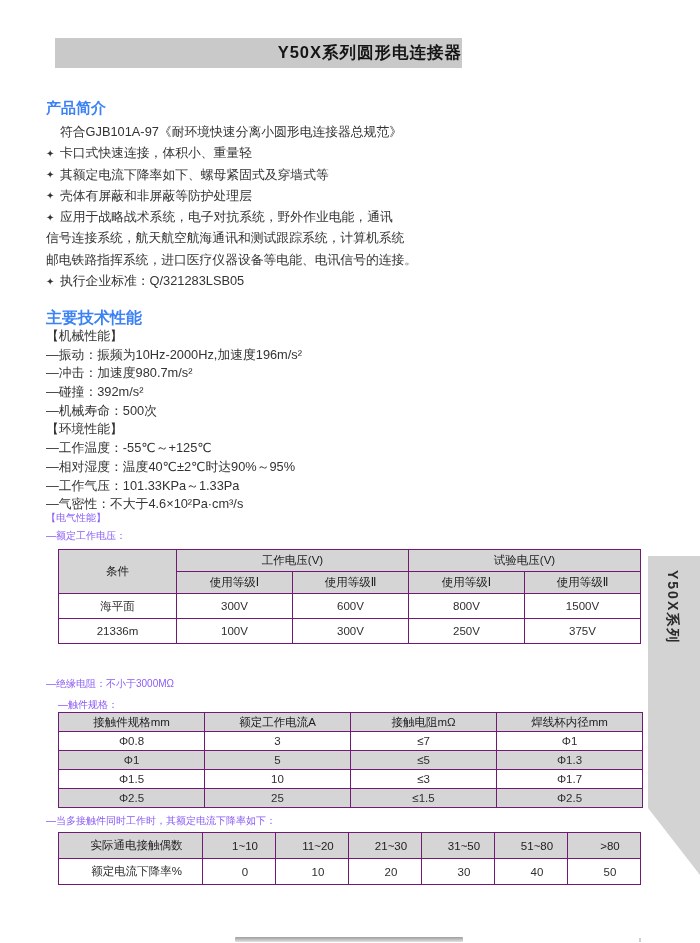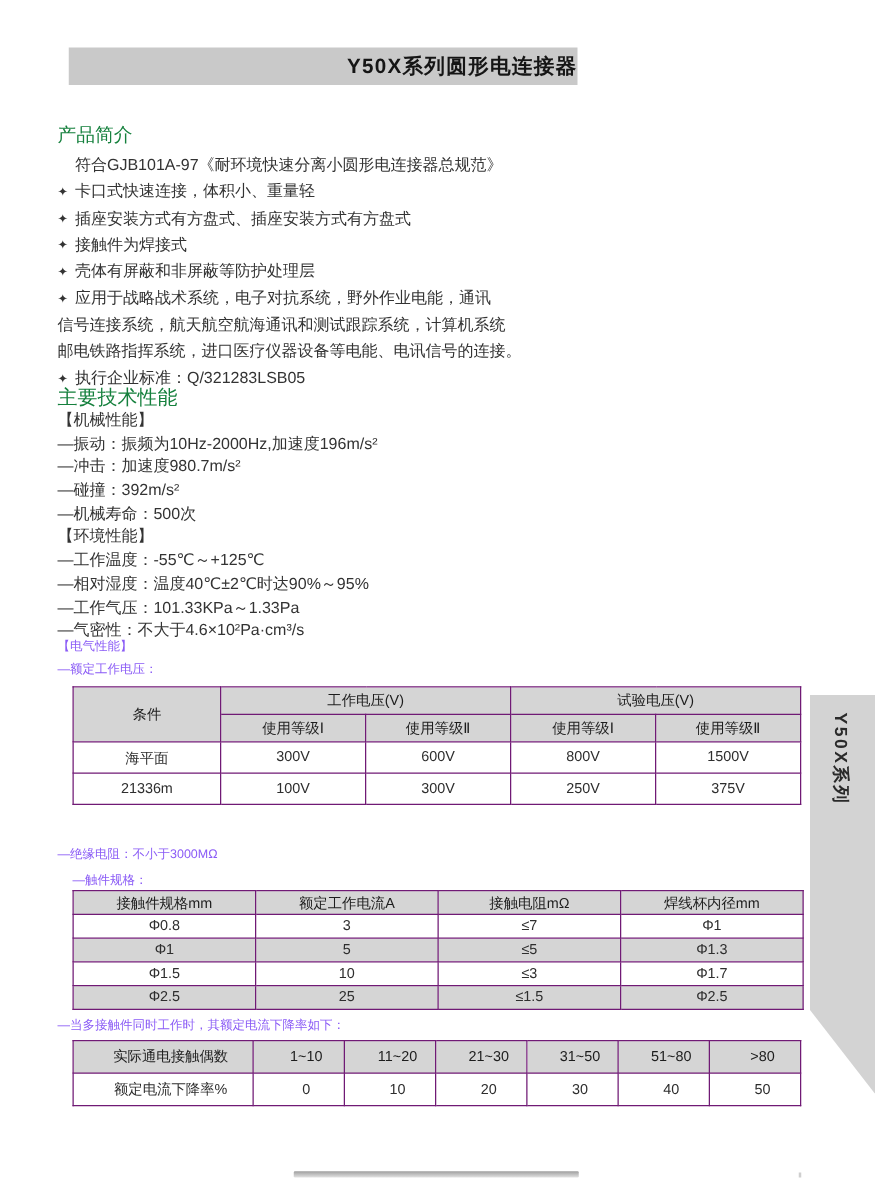--- a/index.html
+++ b/index.html
@@ -15,21 +15,21 @@
   .title-bar span{font-size:16.5px;font-weight:bold;color:#151515;letter-spacing:1px;text-indent:40px;}
   .side-tab{
     position:absolute;left:648px;top:556px;width:52px;height:319px;
     background:var(--tab-gray,#d3d3d3);
     clip-path:polygon(0 0,100% 0,100% 100%,0 79%);
   }
   .side-tab-text{
     position:absolute;left:33px;top:14px;transform:rotate(90deg);transform-origin:top left;
     white-space:nowrap;font-size:14px;font-weight:bold;letter-spacing:2px;color:#2a2a2a;
   }
-  .h-big{position:absolute;left:46px;margin:0;font-size:15px;font-weight:normal;color:#15803d;}
+  .h-big{position:absolute;left:46px;margin:0;font-size:15px;font-weight:bold;color:#3b82f6;}
   .lines{position:absolute;left:46px;font-size:12.8px;color:#333;}
   .lines .ln{height:21.3px;line-height:21.3px;white-space:nowrap;}
   .tech .ln{height:18.7px;line-height:18.7px;}
   .bullet{display:inline-block;width:14px;font-size:10px;color:#333;vertical-align:0.5px;}
   .oneline{position:absolute;left:46px;font-size:10px;line-height:14px;white-space:nowrap;color:#8b5cf6;}
   table.tbl{
     position:absolute;border-collapse:collapse;table-layout:fixed;
     font-size:11.5px;color:#2e2e2e;
   }
   table.tbl td{
@@ -61,22 +61,21 @@
 
   <div class="side-tab">
     <span class="side-tab-text">Y50X系列</span>
   </div>
 
   <h2 class="h-big" style="top:99px;">产品简介</h2>
 
   <div class="lines" style="top:121px;">
     <div class="ln"><span class="bullet"></span><span>符合GJB101A-97《耐环境快速分离小圆形电连接器总规范》</span></div>
     <div class="ln"><span class="bullet">✦</span><span>卡口式快速连接，体积小、重量轻</span></div>
-    <div class="ln"><span class="bullet">✦</span><span>插座安装方式有方盘式、插座安装方式有方盘式</span></div>
-    <div class="ln"><span class="bullet">✦</span><span>接触件为焊接式</span></div>
+    <div class="ln"><span class="bullet">✦</span><span>其额定电流下降率如下、螺母紧固式及穿墙式等</span></div>
     <div class="ln"><span class="bullet">✦</span><span>壳体有屏蔽和非屏蔽等防护处理层</span></div>
     <div class="ln"><span class="bullet">✦</span><span>应用于战略战术系统，电子对抗系统，野外作业电能，通讯</span></div>
     <div class="ln"><span>信号连接系统，航天航空航海通讯和测试跟踪系统，计算机系统</span></div>
     <div class="ln"><span>邮电铁路指挥系统，进口医疗仪器设备等电能、电讯信号的连接。</span></div>
     <div class="ln"><span class="bullet">✦</span><span>执行企业标准：Q/321283LSB05</span></div>
   </div>
 
   <h2 class="h-big" style="top:308px;font-size:16px;">主要技术性能</h2>
 
   <div class="lines tech" style="top:327px;">

